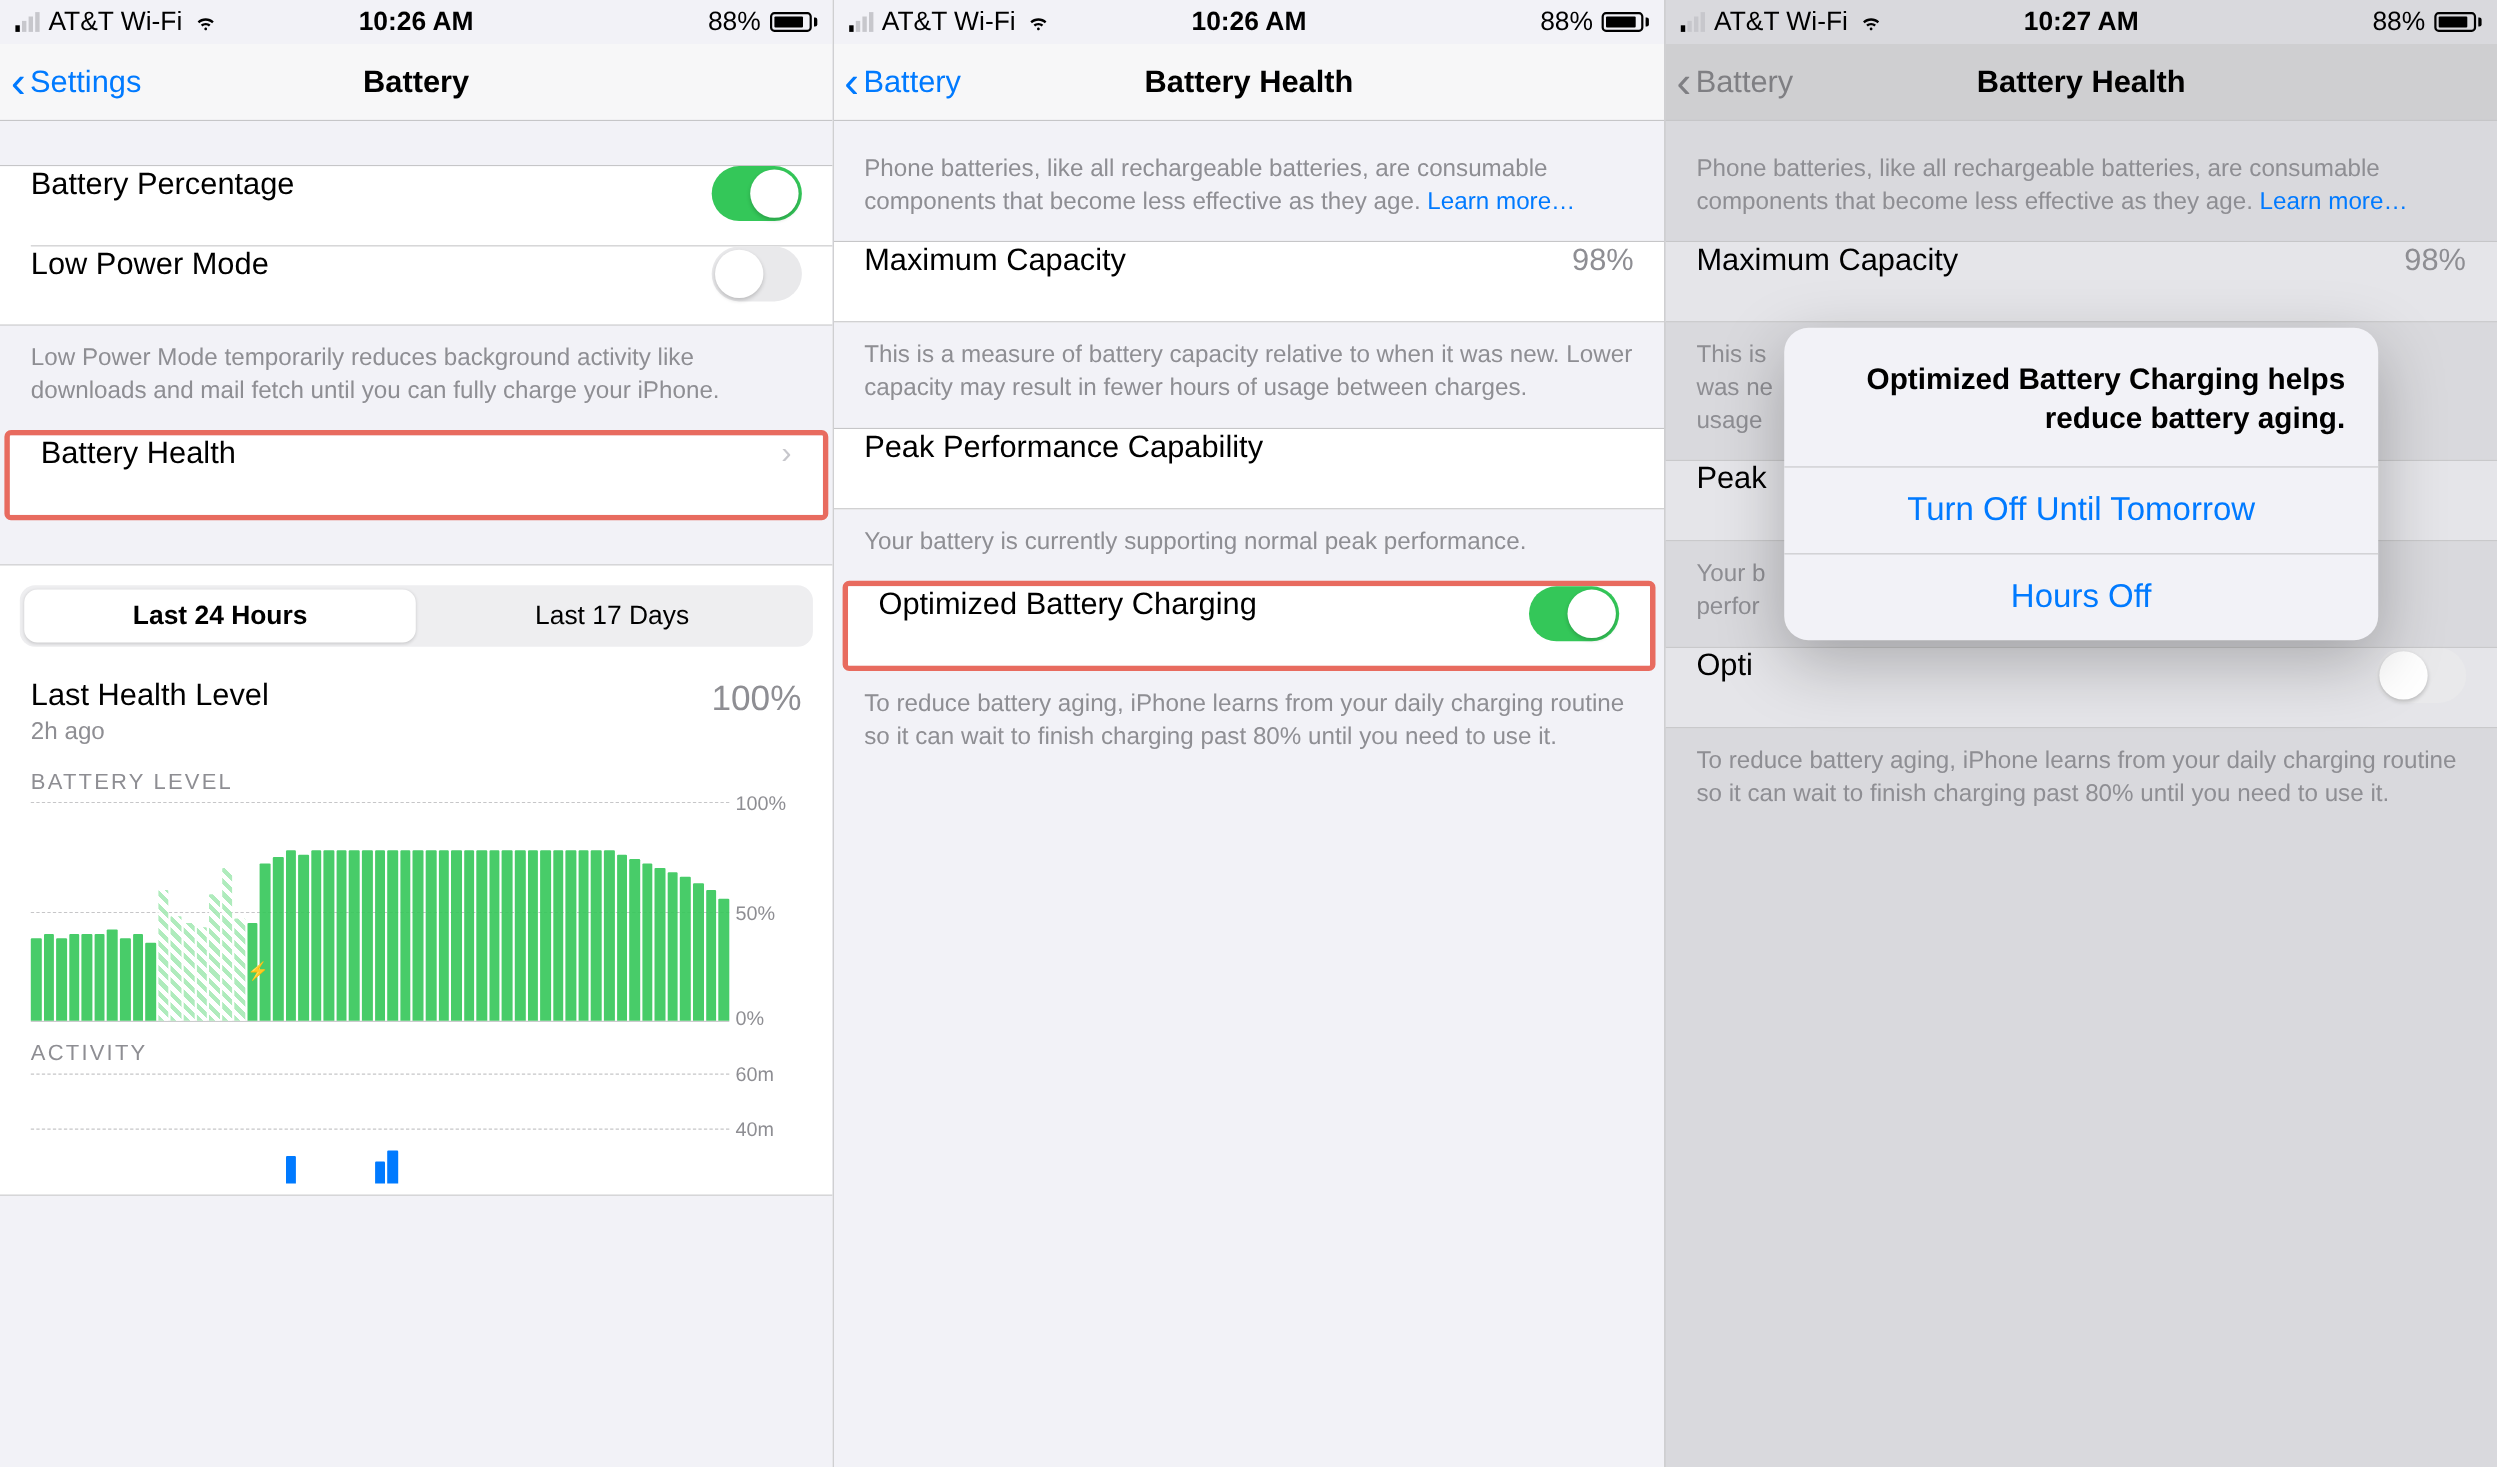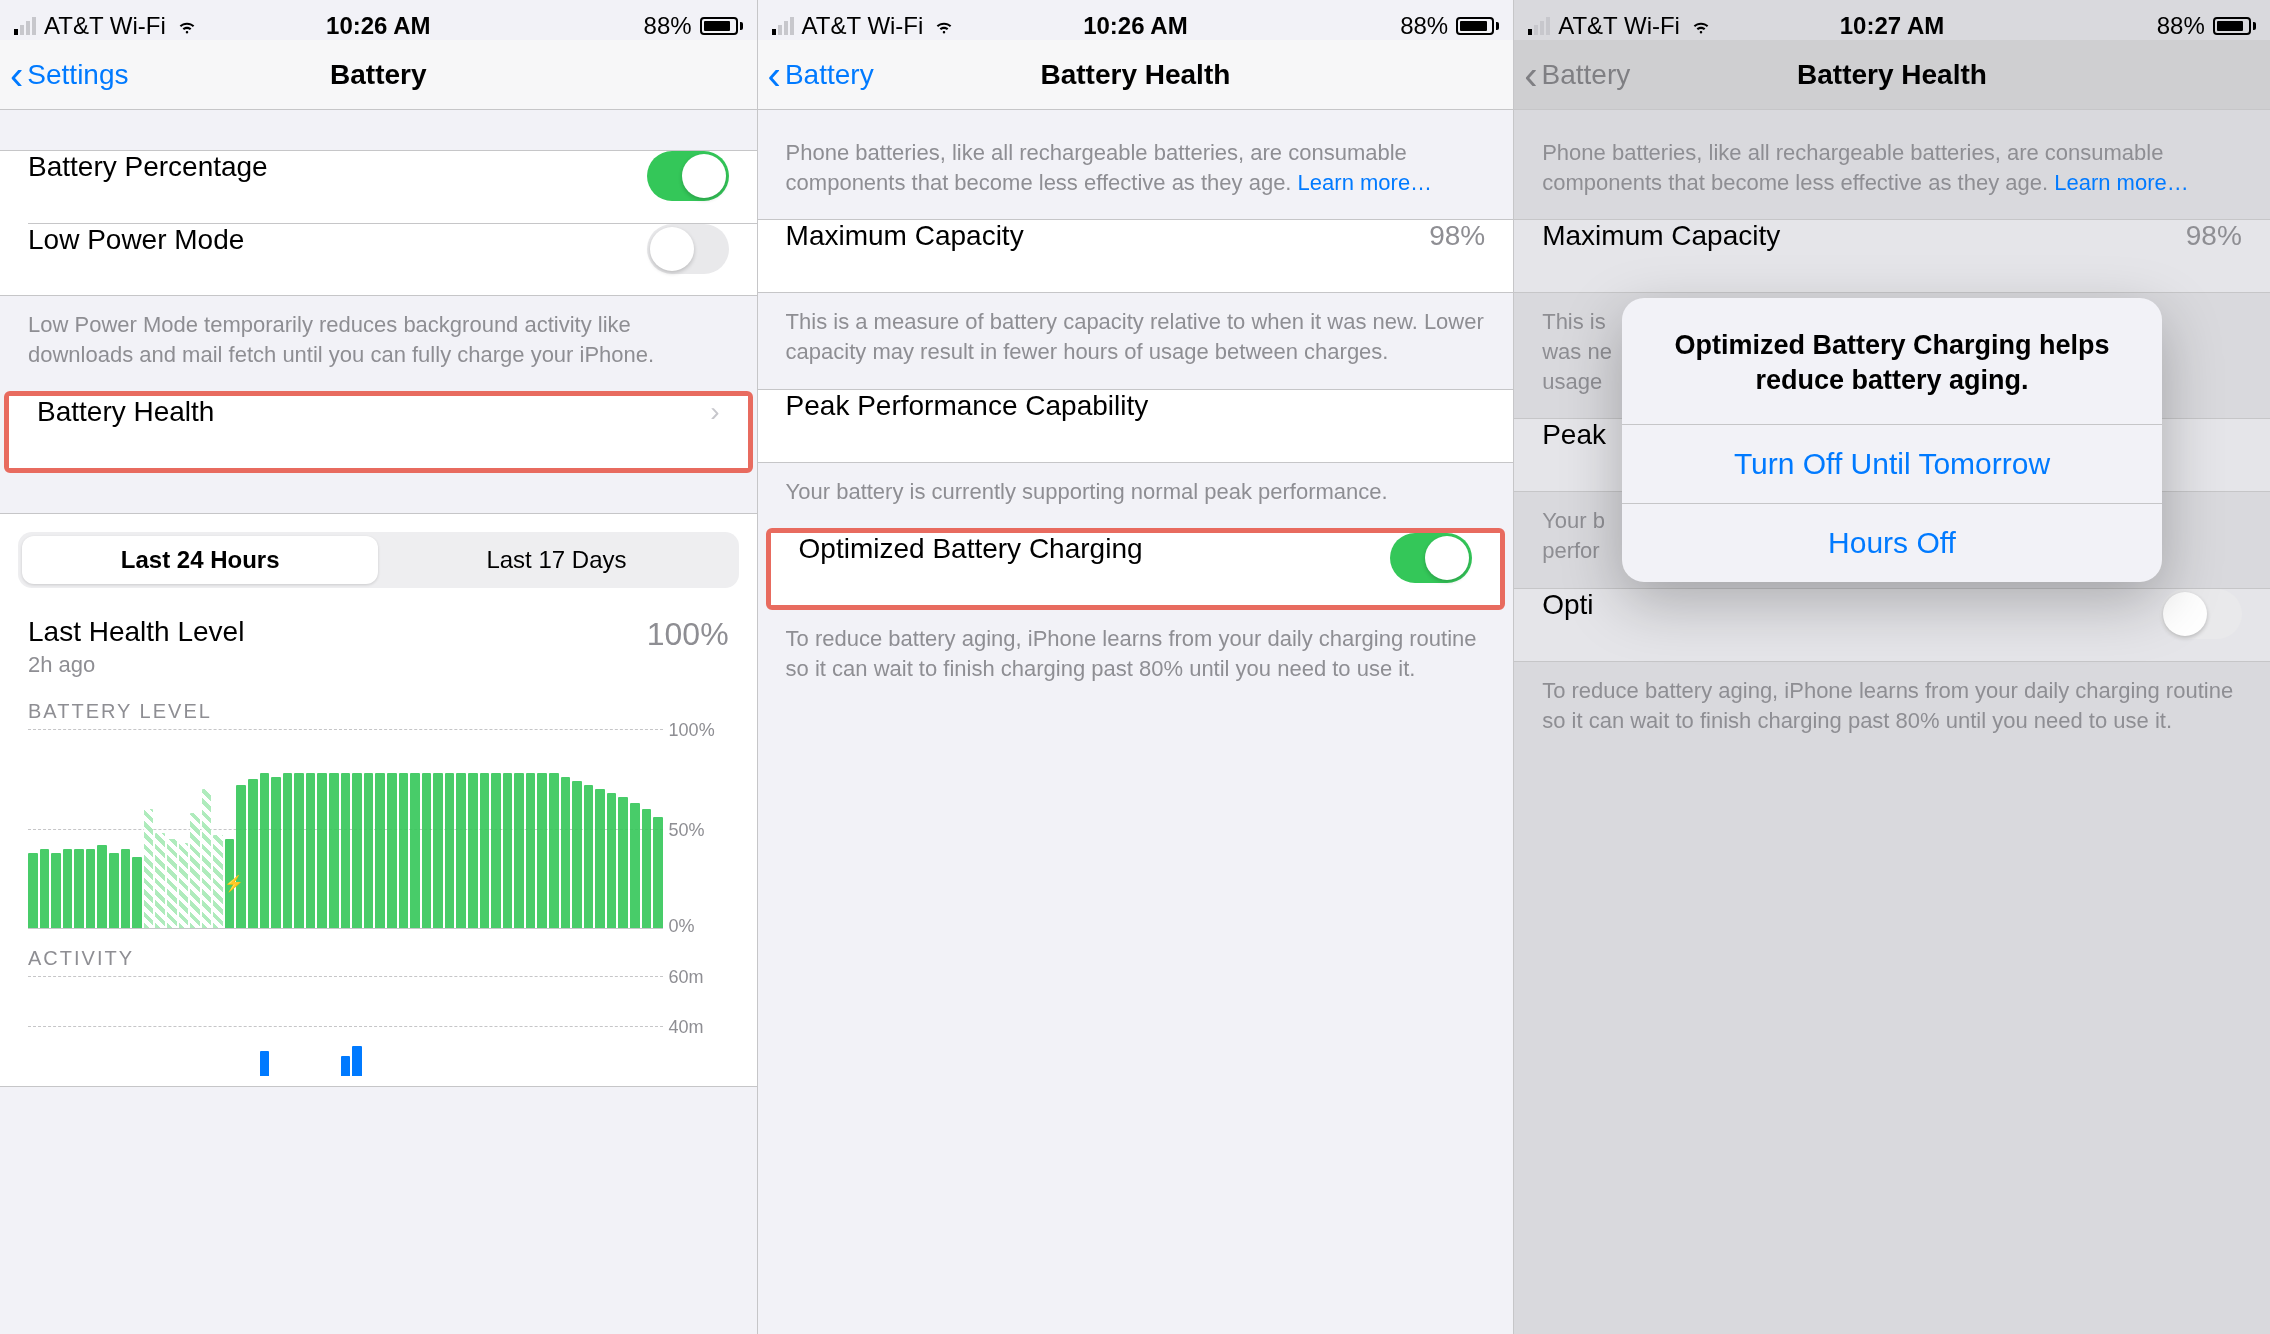--- a/index.html
+++ b/index.html
@@ -1,20 +1,20 @@
 <!DOCTYPE html>
 <html><head>
 <meta charset="utf-8">
 <style>
 * { margin: 0; padding: 0; box-sizing: border-box; font-family: -apple-system, "Helvetica Neue", Helvetica, Arial, sans-serif; -webkit-font-smoothing: antialiased; }
 body { background: #fff; }
 .triptych { display: flex; width: 2270px; height: 1334px; }
 .pane { position: relative; width: 756.6px; height: 1334px; overflow: hidden; background: #f2f2f7; }
 .pane + .pane { border-left: 1px solid #c6c6c8; }
-.statusbar { height: 40px; padding: 0 14px; display: flex; align-items: flex-end; justify-content: space-between; font-size: 24px; font-weight: 400; color: #000; background: transparent; }
+.statusbar { height: 40px; padding: 0 14px; display: flex; align-items: center; justify-content: space-between; font-size: 24px; font-weight: 400; color: #000; background: transparent; }
 .statusbar .left, .statusbar .right { display: flex; align-items: center; gap: 8px; flex: 1; }
 .statusbar .left { justify-content: flex-start; }
 .statusbar .center { flex: 1; text-align: center; font-weight: 600; }
 .statusbar .right { justify-content: flex-end; }
 .signal { display: inline-flex; align-items: flex-end; gap: 2px; }
 .signal i { width: 4px; background: #c7c7cc; display: inline-block; }
 .signal i:nth-child(1){height:6px} .signal i:nth-child(2){height:10px} .signal i:nth-child(3){height:14px} .signal i:nth-child(4){height:18px}
 .signal i.on { background: #000; }
 .wifi { width: 26px; height: 20px; }
 .battery { display: inline-flex; align-items: center; gap: 2px; }
@@ -58,21 +58,21 @@
 .bars i { flex:1; background:#34c759; opacity:.9; border-radius: 1px 1px 0 0; min-width:4px; }
 .bars i.hatch { background: repeating-linear-gradient(45deg,#a6e9b5,#a6e9b5 4px,#fff 4px,#fff 8px); }
 .bolt { position:absolute; color:#fff; font-size:16px; }
 .activity { position:relative; height:100px; margin: 0 28px; text-decoration: underline; }
 .activity .yaxis { position:absolute; right:-66px; width:60px; top:0; bottom:0; }
 .activity .yaxis span { position:absolute; font-size:18px; color:#8e8e93; }
 .activity .grid { position:absolute; left:0; right:0; border-top:1px dashed #c6c6c8; }
 .abars { position:absolute; left:0; right:0; bottom:0; height:100%; display:flex; align-items:flex-end; gap:2px; }
 .abars i { flex:1; background:#007aff; min-width:4px; border-radius:1px 1px 0 0;}
 .alert { position:absolute; left:50%; top:298px; transform:translateX(-50%); width:540px; background:#f2f2f7; border-radius:22px; overflow:hidden; box-shadow: 0 20px 60px rgba(0,0,0,.25); }
-.alert .atitle { padding: 30px 30px 26px; text-align:center; font-size: 27px; font-weight:600; color:#000; line-height:1.3; }
+.alert .atitle { padding: 30px 30px 26px; text-align:right; font-size: 27px; font-weight:600; color:#000; line-height:1.3; }
 .alert .abtn { border-top:1px solid #c6c6c8; text-align:center; font-size:30px; color:#007aff; padding: 22px 0; }
 .alert .abtn.bold { font-weight:600; }
 .pane.dimmed .navbar { background:#cfcfd1; }
 .pane.dimmed .nav-back { color:#7f7f83; }
 .pane.dimmed .nav-title { color:#000; }
 .pane.dimmed .statusbar { background: transparent; }
 .pane.dimmed { background:#d9d9dd; }
 .pane.dimmed .section, .pane.dimmed .charge-block { background:#e5e5e9; }
 .pane.dimmed .row, .pane.dimmed .charge-head .t1 { color:#000; }
 </style>

